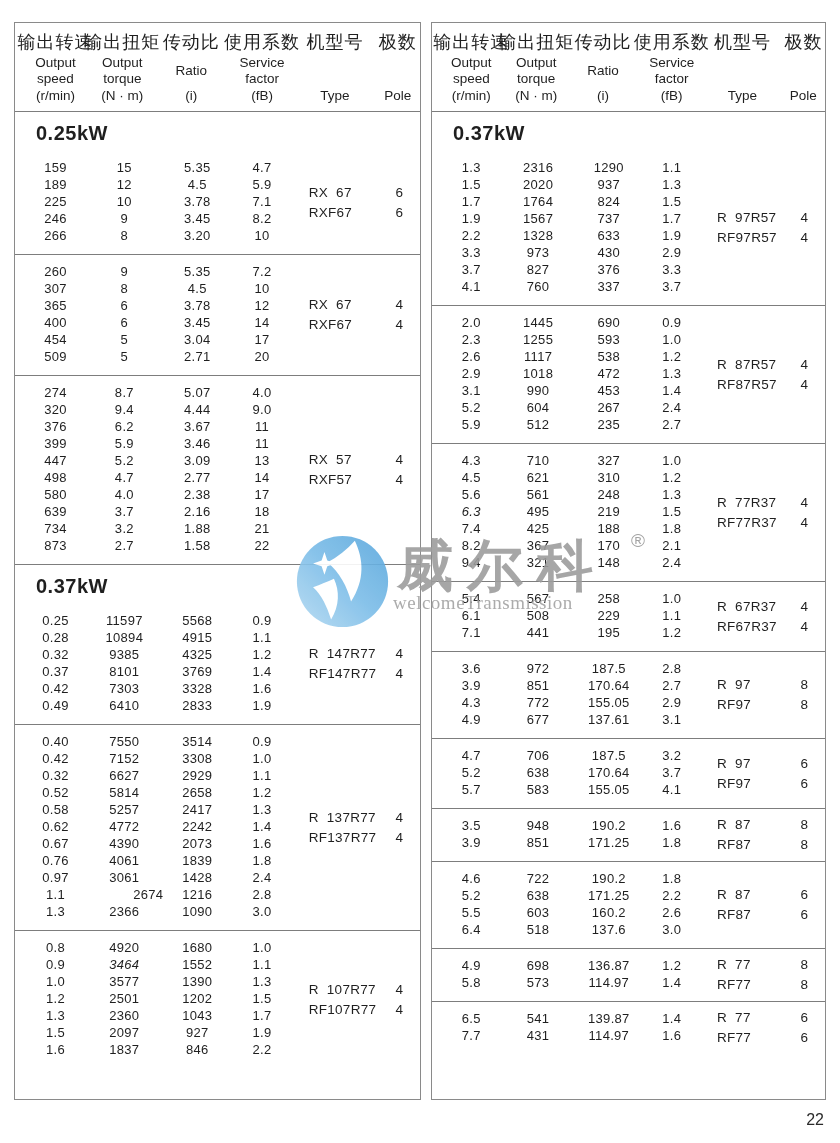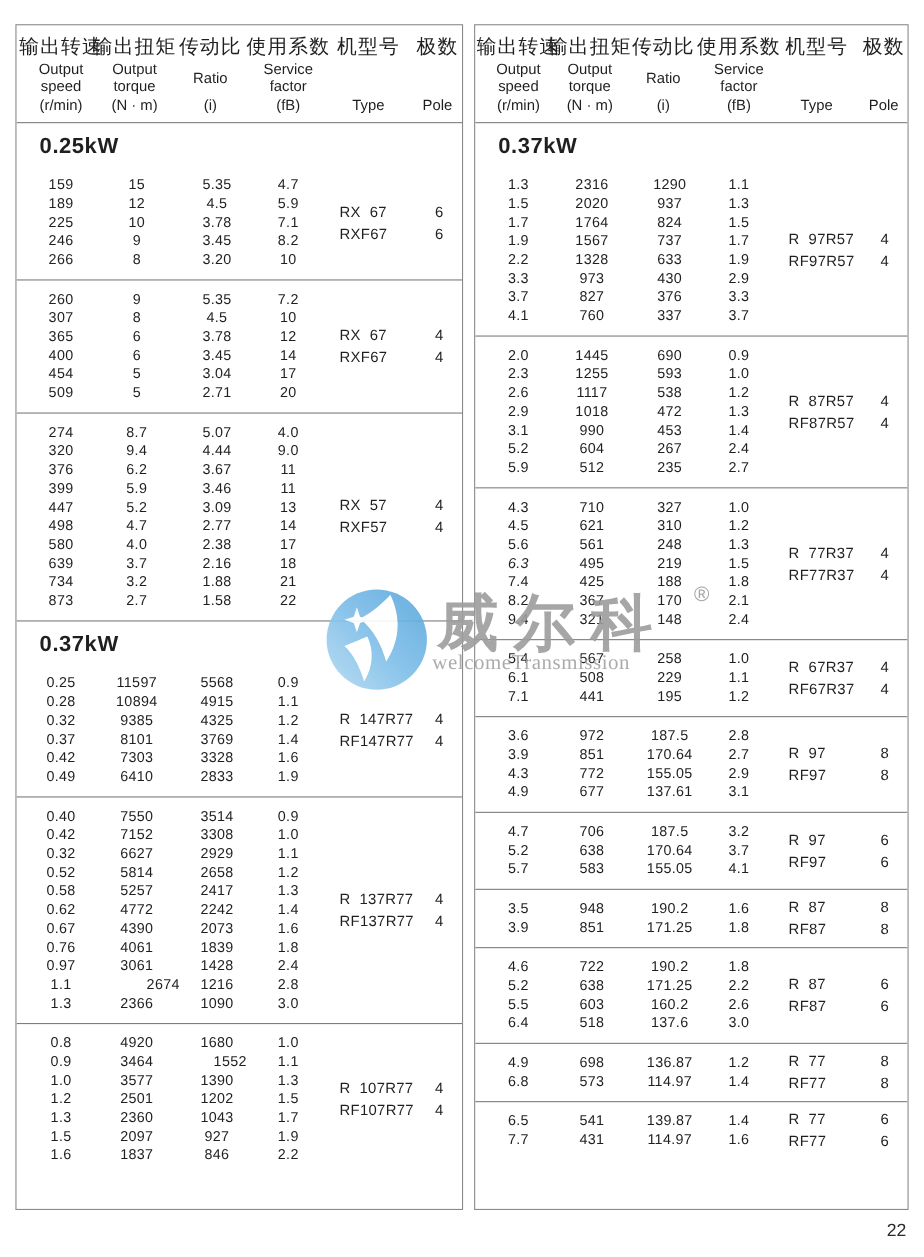--- a/index.html
+++ b/index.html
@@ -370,22 +370,22 @@
       </div>
       <div class="block">
         <div class="row">
           <div class="cell" style="left: 10%;">0.8</div>
           <div class="cell" style="left: 27%;">4920</div>
           <div class="cell" style="left: 45%;">1680</div>
           <div class="cell" style="left: 61%;">1.0</div>
         </div>
         <div class="row">
           <div class="cell" style="left: 10%;">0.9</div>
-          <div class="cell" style="left: 27%;">3464</div>
-          <div class="cell" style="left: 45%; margin-left: 12px;">1552</div>
+          <div class="cell" style="left: 27%; font-style: italic;">3464</div>
+          <div class="cell" style="left: 45%;">1552</div>
           <div class="cell" style="left: 61%;">1.1</div>
         </div>
         <div class="row">
           <div class="cell" style="left: 10%;">1.0</div>
           <div class="cell" style="left: 27%;">3577</div>
           <div class="cell" style="left: 45%;">1390</div>
           <div class="cell" style="left: 61%;">1.3</div>
         </div>
         <div class="row">
           <div class="cell" style="left: 10%;">1.2</div>
@@ -791,21 +791,21 @@
         </div>
       </div>
       <div class="block sep">
         <div class="row">
           <div class="cell" style="left: 10%;">4.9</div>
           <div class="cell" style="left: 27%;">698</div>
           <div class="cell" style="left: 45%;">136.87</div>
           <div class="cell" style="left: 61%;">1.2</div>
         </div>
         <div class="row">
-          <div class="cell" style="left: 10%;">6.8</div>
+          <div class="cell" style="left: 10%;">5.8</div>
           <div class="cell" style="left: 27%;">573</div>
           <div class="cell" style="left: 45%;">114.97</div>
           <div class="cell" style="left: 61%;">1.4</div>
         </div>
         <div class="types">
           <div class="type-line">
             <div class="tname">R  77</div>
             <div class="tpole">8</div>
           </div>
           <div class="type-line">

